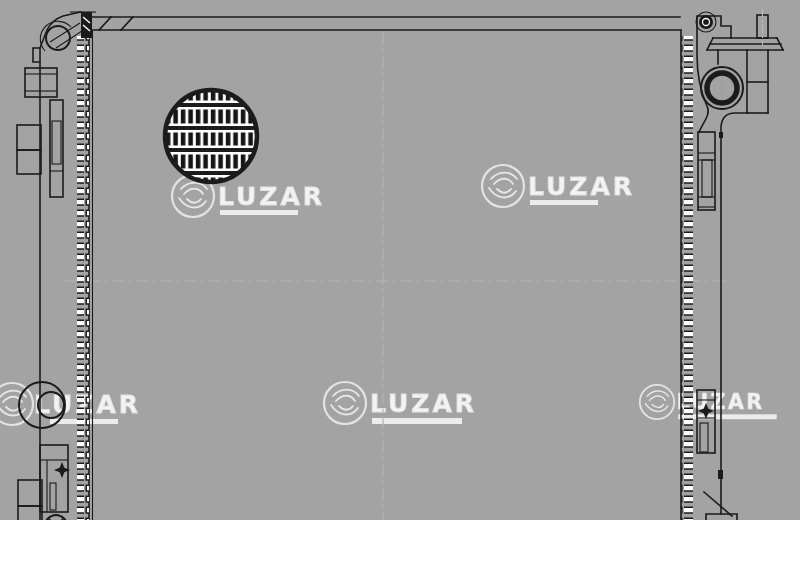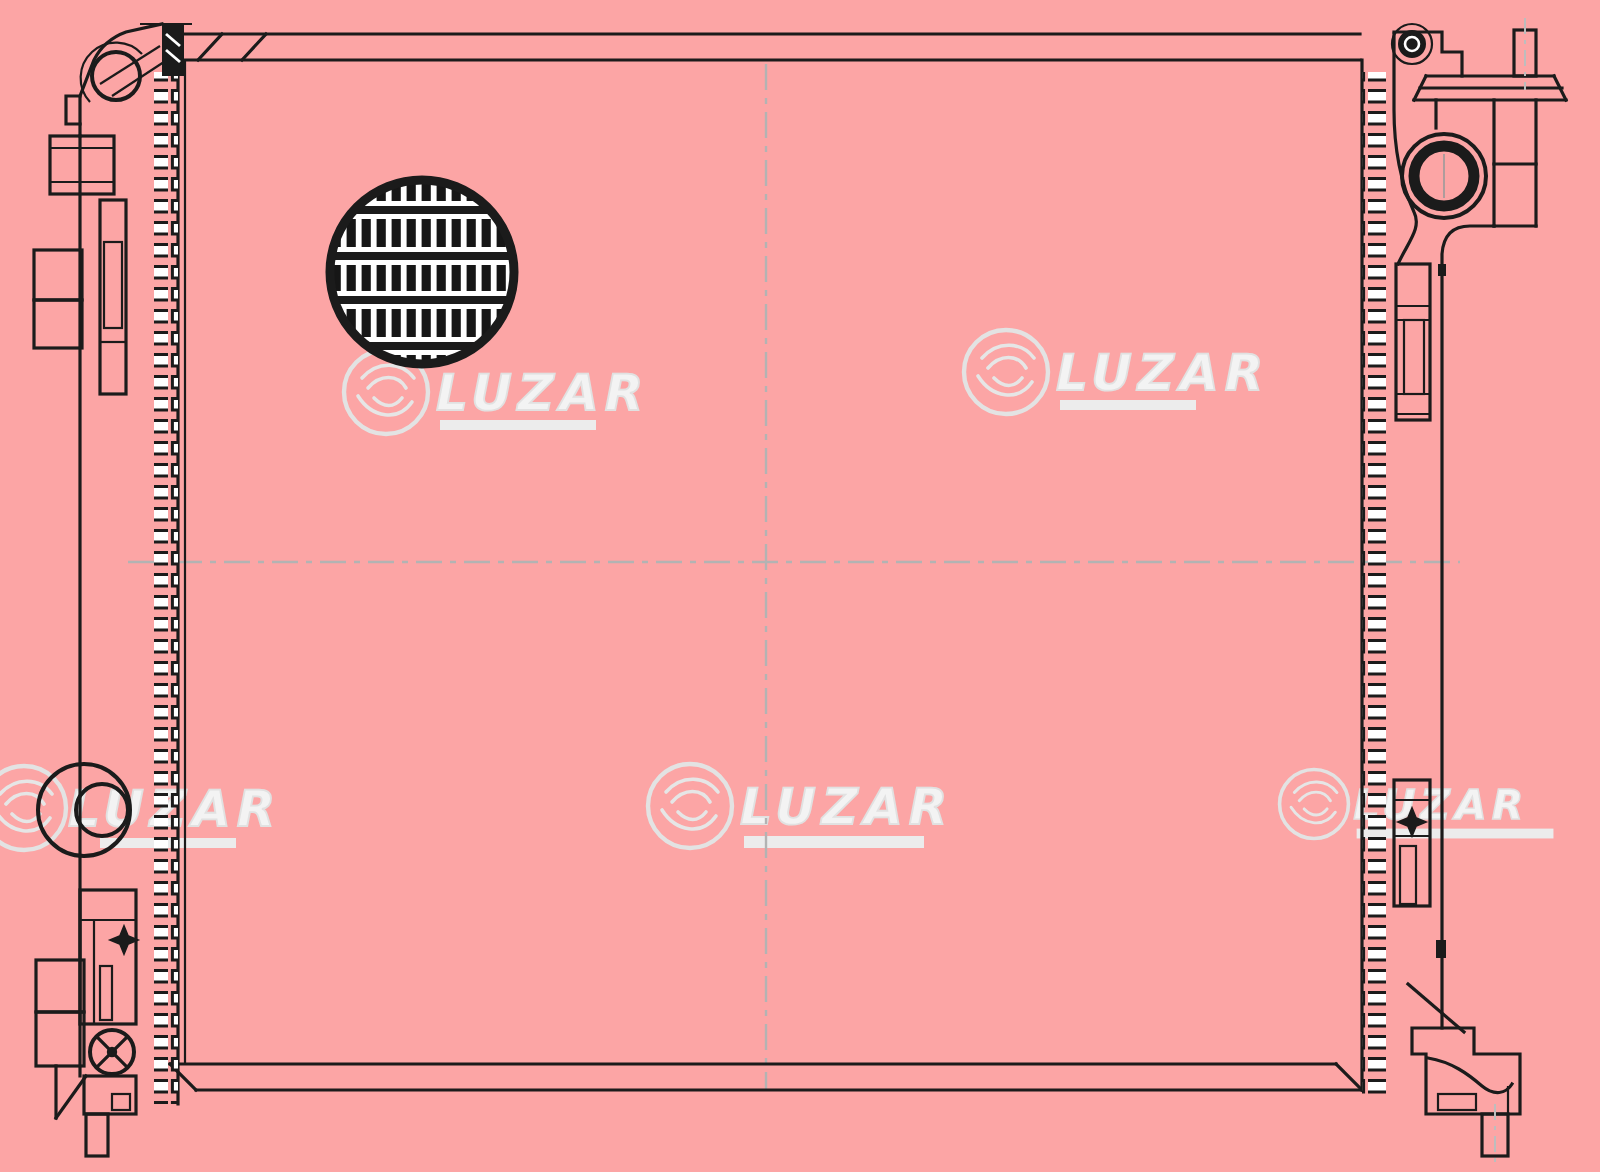--- a/index.html
+++ b/index.html
@@ -1,16 +1,16 @@
 <!DOCTYPE html>
 <html><head>
 <meta charset="utf-8">
 <style>
   html,body { margin:0; padding:0; background:#ffffff; }
-  .stage { width:800px; height:586px; position:relative; background:#fca5a5; overflow:hidden;font-style:italic; }
+  .stage { width:800px; height:520px; position:relative; background:#a3a3a3; overflow:hidden; }
   svg { display:block; }
   .ink      { stroke:#1b1b1b; fill:none; stroke-width:1.6; stroke-linecap:square; stroke-linejoin:miter; }
   .ink-thin { stroke:#1b1b1b; fill:none; stroke-width:1.1; }
   .fill-ink { fill:#1b1b1b; stroke:none; }
   .white-ln { stroke:#ffffff; fill:none; stroke-width:1.4; }
   .cl       { stroke:#b3b3b3; fill:none; stroke-width:1.2; stroke-dasharray:13 4 3 4; }
   .cl2      { stroke:#bdbdbd; fill:none; stroke-width:1; stroke-dasharray:8 3 2 3; }
   .wm-circle{ stroke:#e3e3e3; fill:none; stroke-width:2.2; }
   .wm-path  { stroke:#e6e6e6; fill:none; stroke-width:1.8; stroke-linecap:round; }
   .wm-text  { font-family:"DejaVu Sans","Liberation Sans",sans-serif; font-weight:bold; font-size:25px;

